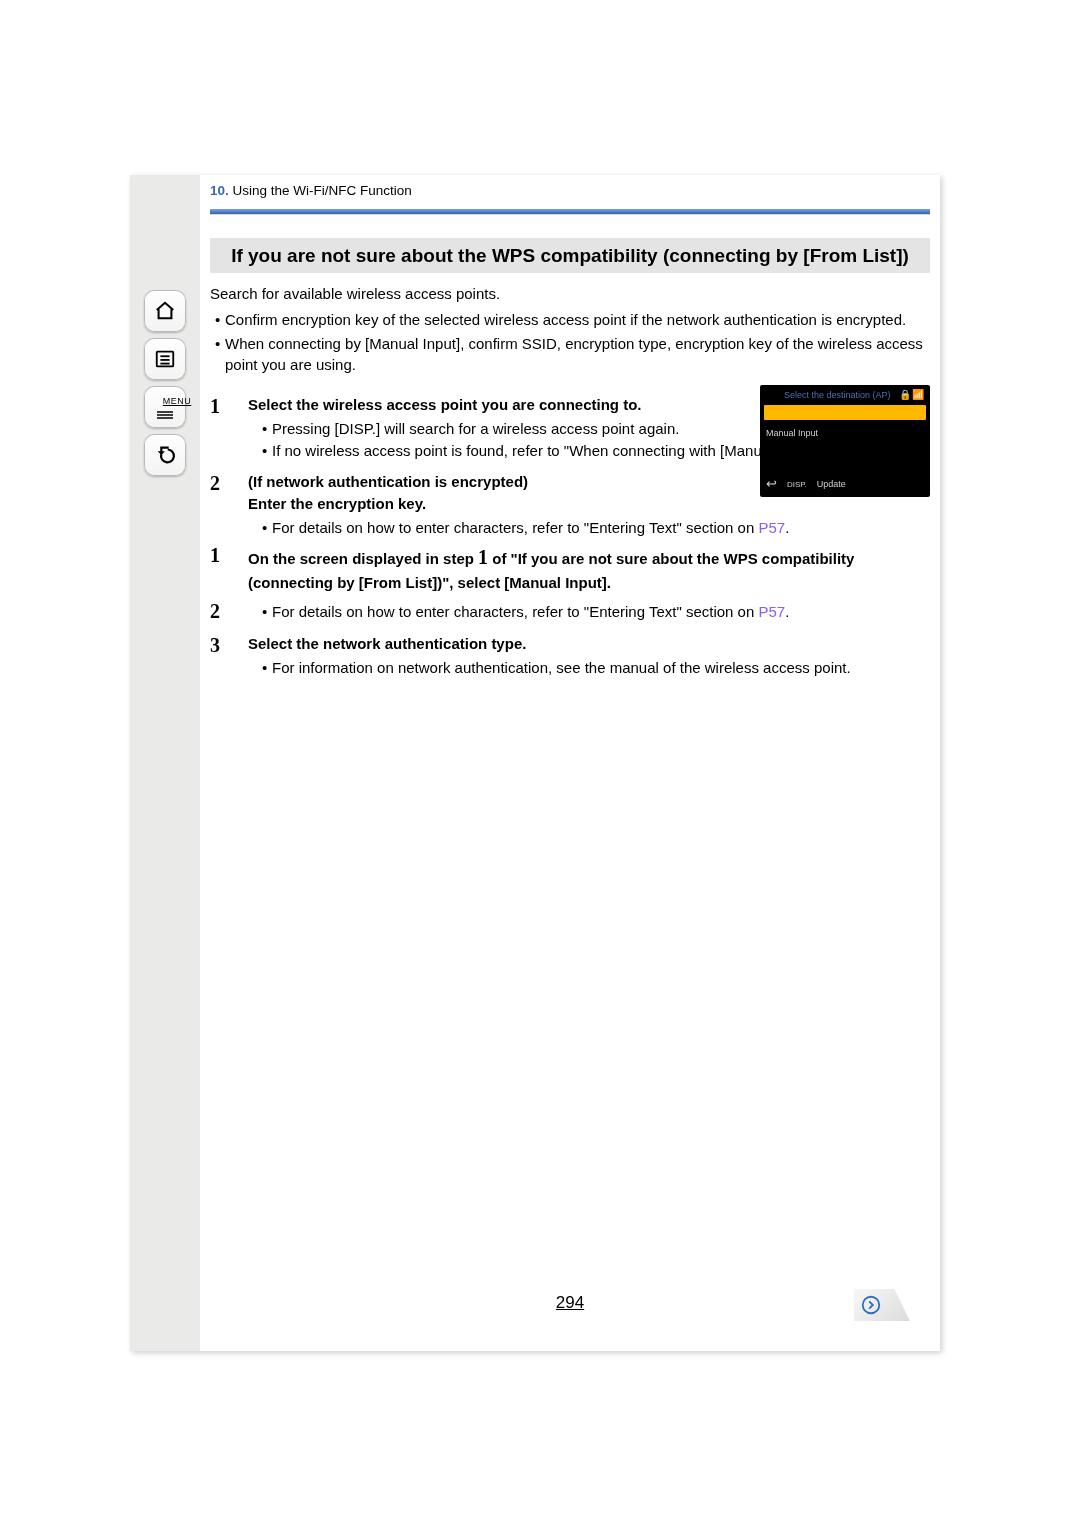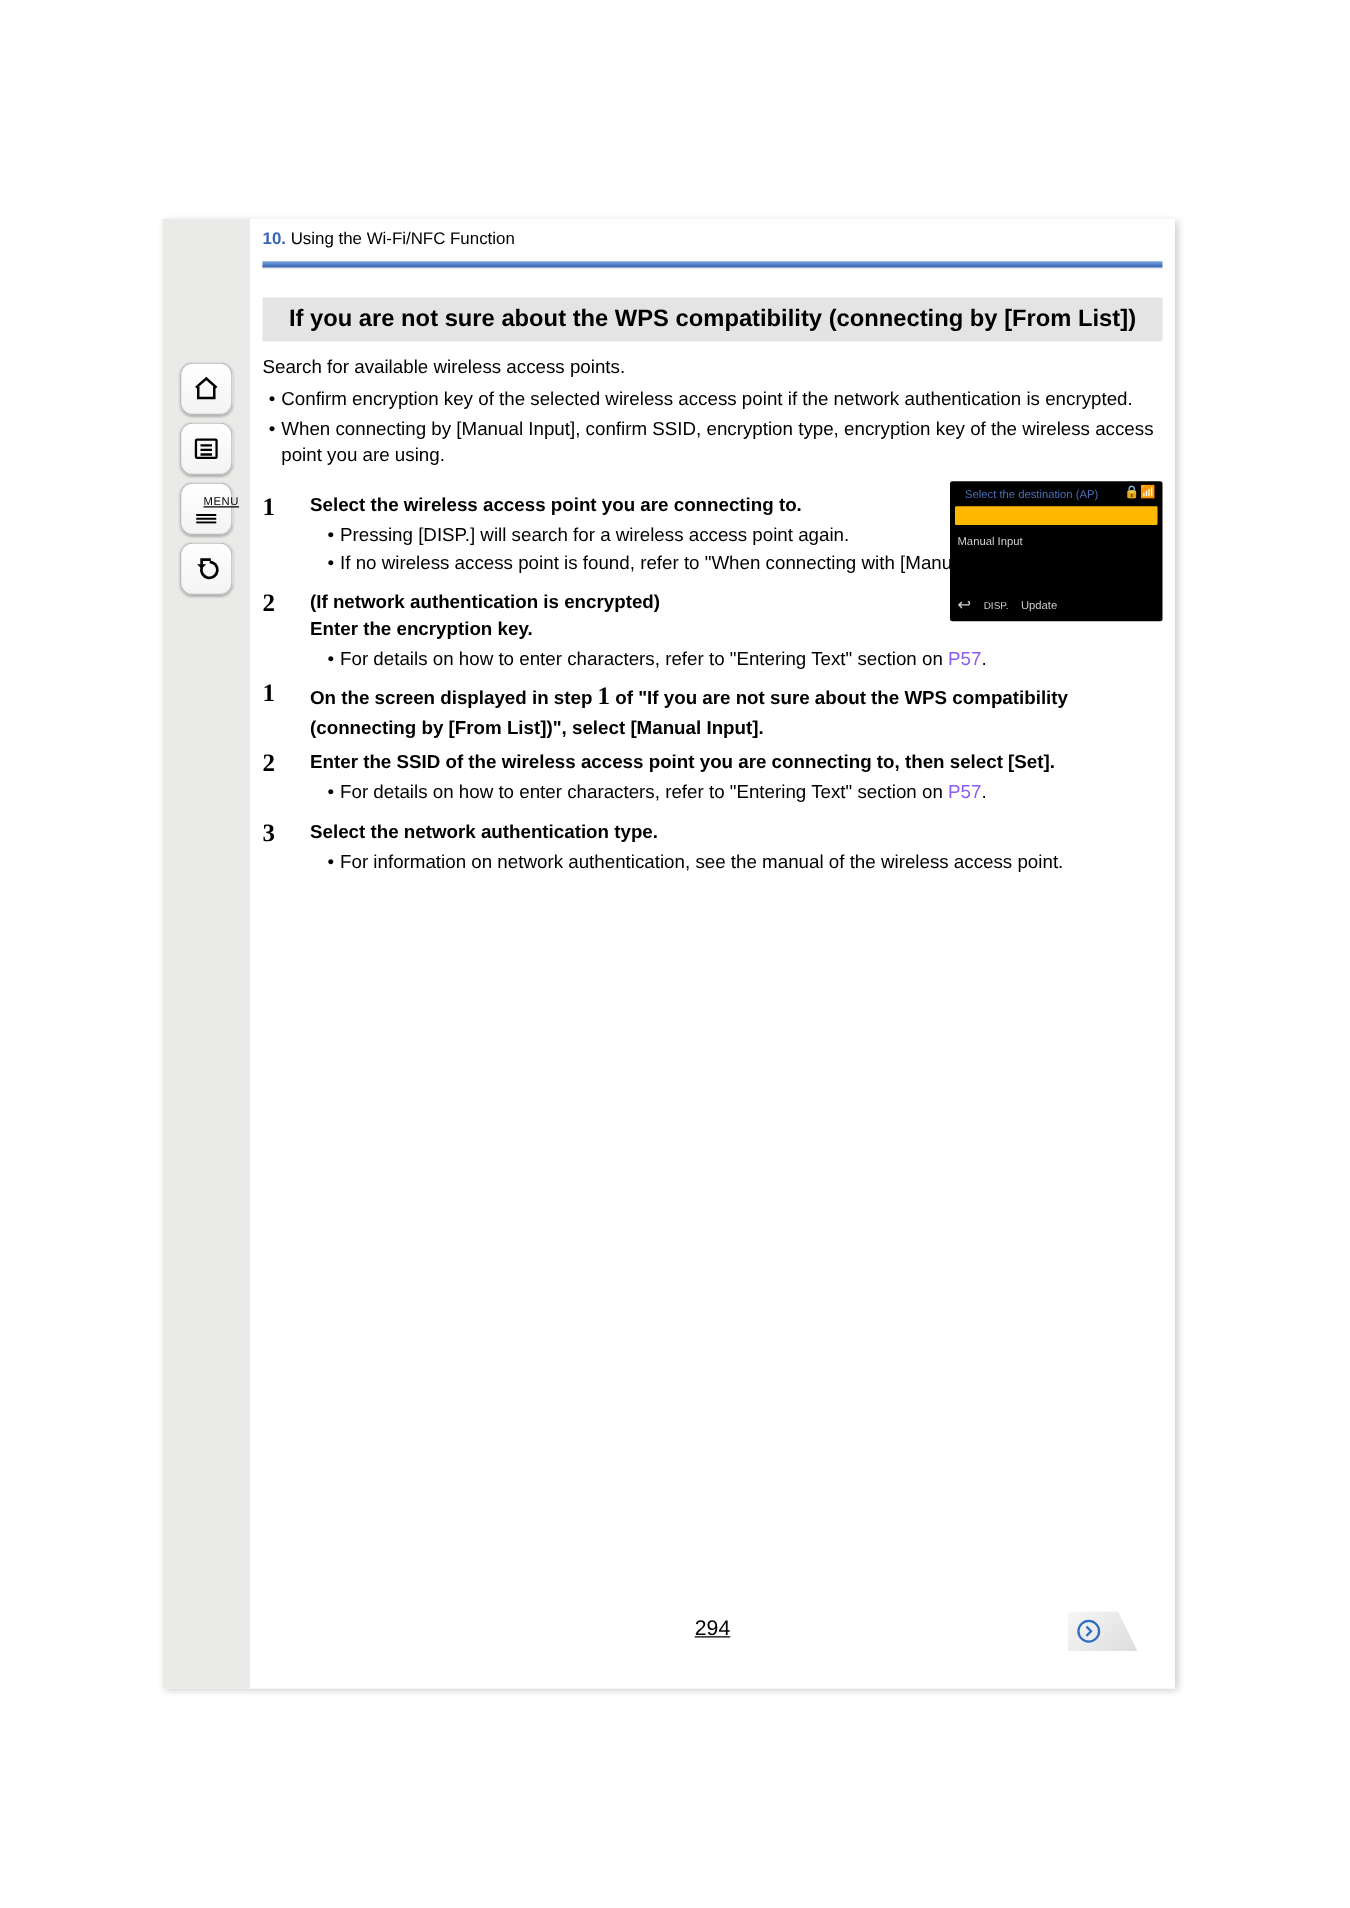--- a/index.html
+++ b/index.html
@@ -132,21 +132,21 @@
     width: 170px;
     height: 112px;
     background: #000;
     color: #c8c8c8;
     font-size: 9px;
     border-radius: 2px;
     overflow: hidden;
   }
   .shot .title-row {
     display:flex; justify-content:space-between; align-items:center;
-    padding: 3px 6px 2px 12px;
+    padding: 3px 6px 2px 24px;
     color:#4c6fb8;
   }
   .shot .title-row .icons { color:#ffb800; font-size:10px; letter-spacing: -1px;}
   .shot .sel {
     margin: 0 4px 4px 4px;
     height: 15px;
     background: #ffb800;
     border-radius: 1px;
     display:flex; align-items:center;
     color:#6a5400; font-size:9px; padding:0 4px;
@@ -287,21 +287,20 @@
         <div class="step-num">1</div>
         <div class="step-body">
           <span class="bold">
             <span>On the screen displayed in step </span><span class="inline-big">1</span><span> of "If you are not sure about the WPS compatibility (connecting by [From List])", select [Manual Input].</span>
           </span>
         </div>
       </div>
       <div class="step-row">
         <div class="step-num">2</div>
         <div class="step-body">
-          <span class="bold">Enter the SSID of the wireless access point you are connecting to, then select [Set].</span>
           <ul class="dot">
             <li>
               <span>For details on how to enter characters, refer to "Entering Text" section on </span><span class="link">P57</span><span>.</span>
             </li>
           </ul>
         </div>
       </div>
       <div class="step-row">
         <div class="step-num">3</div>
         <div class="step-body">

